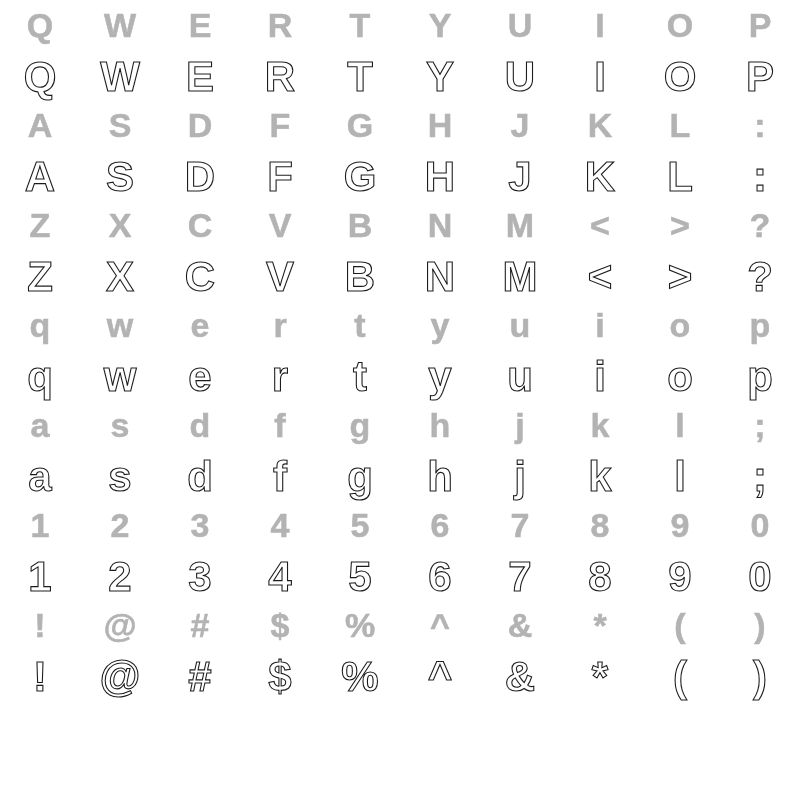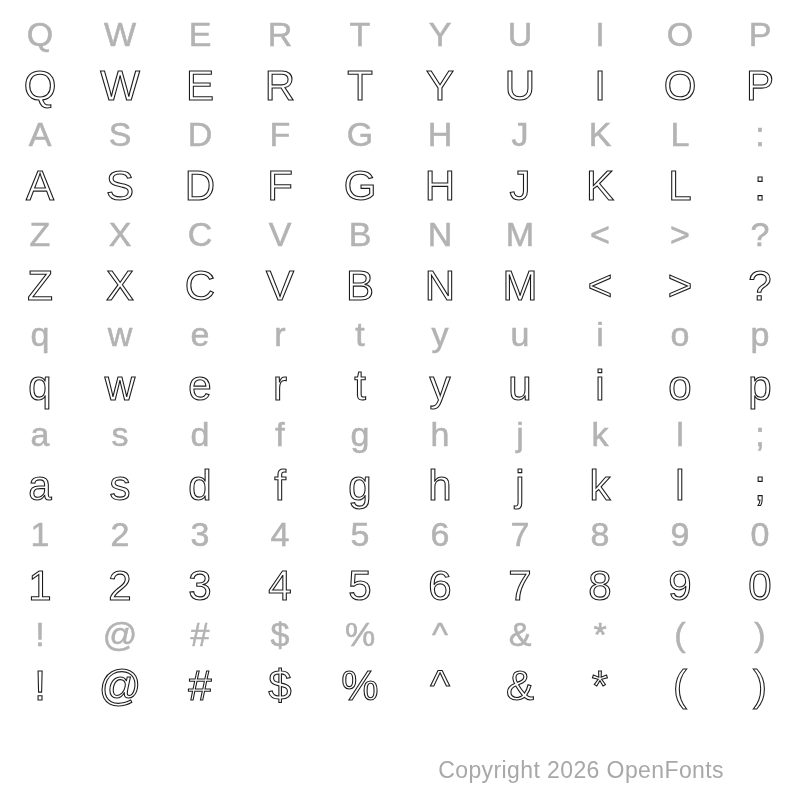--- a/index.html
+++ b/index.html
@@ -10,23 +10,24 @@
   .page {
     position: relative;
     width: 800px;
     height: 800px;
     background: var(--bg, #ffffff);
     overflow: hidden;
     font-family: "Liberation Sans", sans-serif;
   }
   .grid {
     position: absolute;
-    top: 13px;
+    top: 4px;
     left: 0;
     width: 632px;
+    font-weight: bold;
   }
   .row {
     height: 50px;
     line-height: 50px;
     white-space: nowrap;
   }
   .cell {
     display: inline-block;
     width: 80px;
     text-align: center;
@@ -73,14 +74,13 @@
       <div class="row row-thin"><span class="cell">Z</span><span class="cell">X</span><span class="cell">C</span><span class="cell">V</span><span class="cell">B</span><span class="cell">N</span><span class="cell">M</span><span class="cell">&lt;</span><span class="cell">&gt;</span><span class="cell">?</span></div>
       <div class="row row-medium"><span class="cell">q</span><span class="cell">w</span><span class="cell">e</span><span class="cell">r</span><span class="cell">t</span><span class="cell">y</span><span class="cell">u</span><span class="cell">i</span><span class="cell">o</span><span class="cell">p</span></div>
       <div class="row row-thin"><span class="cell">q</span><span class="cell">w</span><span class="cell">e</span><span class="cell">r</span><span class="cell">t</span><span class="cell">y</span><span class="cell">u</span><span class="cell">i</span><span class="cell">o</span><span class="cell">p</span></div>
       <div class="row row-medium"><span class="cell">a</span><span class="cell">s</span><span class="cell">d</span><span class="cell">f</span><span class="cell">g</span><span class="cell">h</span><span class="cell">j</span><span class="cell">k</span><span class="cell">l</span><span class="cell">;</span></div>
       <div class="row row-thin"><span class="cell">a</span><span class="cell">s</span><span class="cell">d</span><span class="cell">f</span><span class="cell">g</span><span class="cell">h</span><span class="cell">j</span><span class="cell">k</span><span class="cell">l</span><span class="cell">;</span></div>
       <div class="row row-medium"><span class="cell">1</span><span class="cell">2</span><span class="cell">3</span><span class="cell">4</span><span class="cell">5</span><span class="cell">6</span><span class="cell">7</span><span class="cell">8</span><span class="cell">9</span><span class="cell">0</span></div>
       <div class="row row-thin"><span class="cell">1</span><span class="cell">2</span><span class="cell">3</span><span class="cell">4</span><span class="cell">5</span><span class="cell">6</span><span class="cell">7</span><span class="cell">8</span><span class="cell">9</span><span class="cell">0</span></div>
       <div class="row row-medium"><span class="cell">!</span><span class="cell">@</span><span class="cell">#</span><span class="cell">$</span><span class="cell">%</span><span class="cell">^</span><span class="cell">&amp;</span><span class="cell">*</span><span class="cell">(</span><span class="cell">)</span></div>
       <div class="row row-thin"><span class="cell">!</span><span class="cell">@</span><span class="cell">#</span><span class="cell">$</span><span class="cell">%</span><span class="cell">^</span><span class="cell">&amp;</span><span class="cell">*</span><span class="cell">(</span><span class="cell">)</span></div>
     </div>
-  <div class="copyright">Copyright 2026 OpenFonts</div>
 </div>
 
 </body></html>

